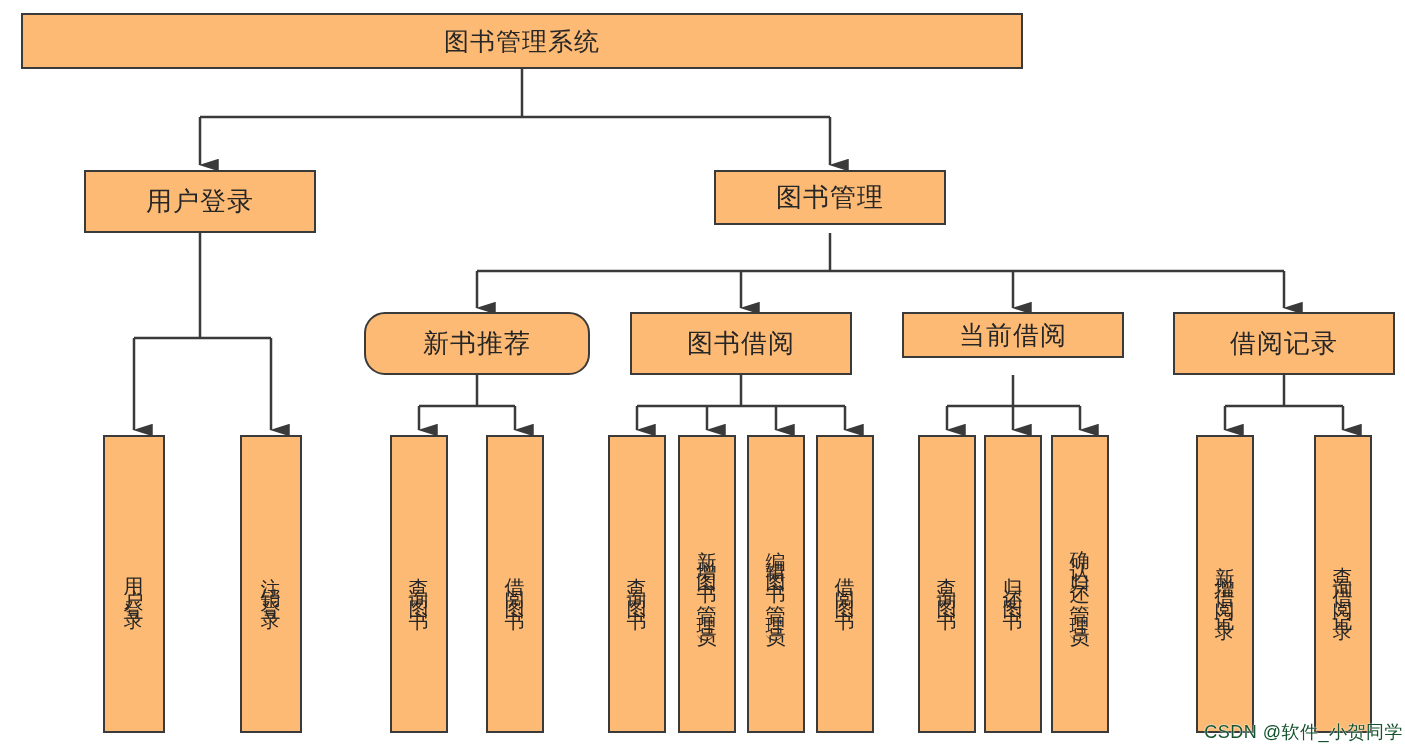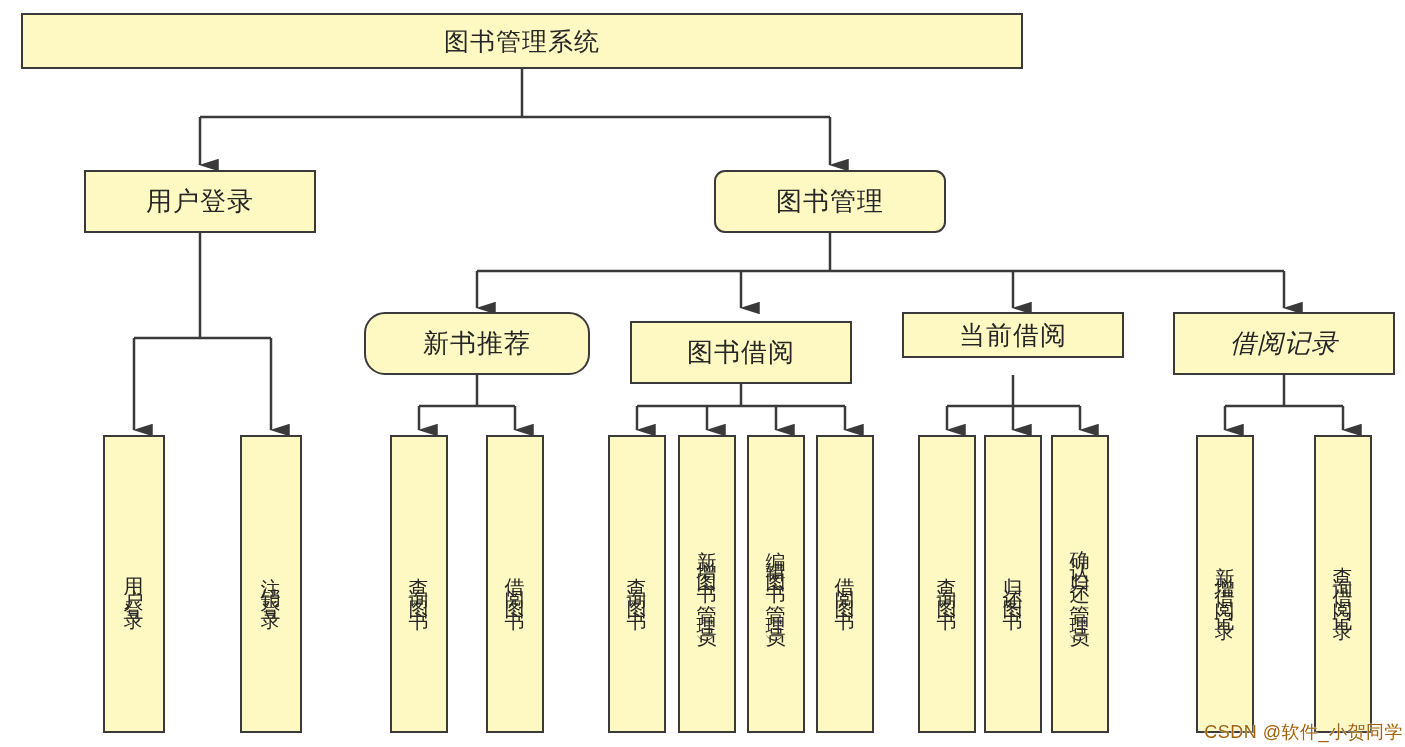--- a/index.html
+++ b/index.html
@@ -18,21 +18,21 @@
   #wires {
     position: absolute;
     left: 0; top: 0;
     width: 1405px;
     height: 747px;
     z-index: 1;
   }
   .node, .leaf {
     position: absolute;
     box-sizing: border-box;
-    background: #fef9c3;
+    background: #fdba74;
     border: 2.5px solid #3a3a3a;
     display: flex;
     align-items: center;
     justify-content: center;
     color: #262626;
     z-index: 2;
   }
   .node.root  { font-size: 25px; letter-spacing: 1px; }
   .node.lvl2  { font-size: 26px; letter-spacing: 1px; }
   .node.lvl3  { font-size: 26px; letter-spacing: 1px; }
@@ -43,21 +43,21 @@
     letter-spacing: 11px;
     line-height: 1;
     white-space: nowrap;
   }
   #watermark {
     position: absolute;
     right: 2px;
     bottom: 3px;
     z-index: 3;
     font-size: 18px;
-    color: #a16207;
+    color: #14532d;
     text-shadow: 0 0 2px #ffffff, 0 0 1px #ffffff;
     letter-spacing: 0.5px;
   }
 </style>
 </head>
 <body>
 
 <div id="stage">
 
   <svg id="wires" viewBox="0 0 1405 747" xmlns="http://www.w3.org/2000/svg">
@@ -106,26 +106,26 @@
       <path d="M1284,375 V406"></path>
       <path d="M1225,406 H1343"></path>
       <path d="M1225,406 V430" marker-end="url(#arrow)"></path>
       <path d="M1343,406 V430" marker-end="url(#arrow)"></path>
     </g>
   </svg>
 
   <div class="node root" style="left:21px; top:13px; width:1002px; height:56px;">图书管理系统</div>
 
   <div class="node lvl2" style="left:84px; top:170px; width:232px; height:63px;">用户登录</div>
-  <div class="node lvl2" style="left:714px; top:170px; width:232px; height:63px;border-radius:11px;">图书管理</div>
+  <div class="node lvl2" style="left:714px; top:170px; width:232px; height:55px;">图书管理</div>
 
   <div class="node lvl3" style="left:364px; top:312px; width:226px; height:63px;border-radius:21px;">新书推荐</div>
-  <div class="node lvl3" style="left:630px; top:321px; width:222px; height:63px;">图书借阅</div>
+  <div class="node lvl3" style="left:630px; top:312px; width:222px; height:63px;">图书借阅</div>
   <div class="node lvl3" style="left:902px; top:312px; width:222px; height:46px;">当前借阅</div>
-  <div class="node lvl3" style="left:1173px; top:312px; width:222px; height:63px;font-style:italic;">借阅记录</div>
+  <div class="node lvl3" style="left:1173px; top:312px; width:222px; height:63px;">借阅记录</div>
 
   <div class="leaf" style="left:103px; top:435px; width:62px; height:298px;">
     <span class="vtext">用户登录</span>
   </div>
   <div class="leaf" style="left:240px; top:435px; width:62px; height:298px;">
     <span class="vtext">注销登录</span>
   </div>
 
   <div class="leaf" style="left:390px; top:435px; width:58px; height:298px;">
     <span class="vtext">查询图书</span>

